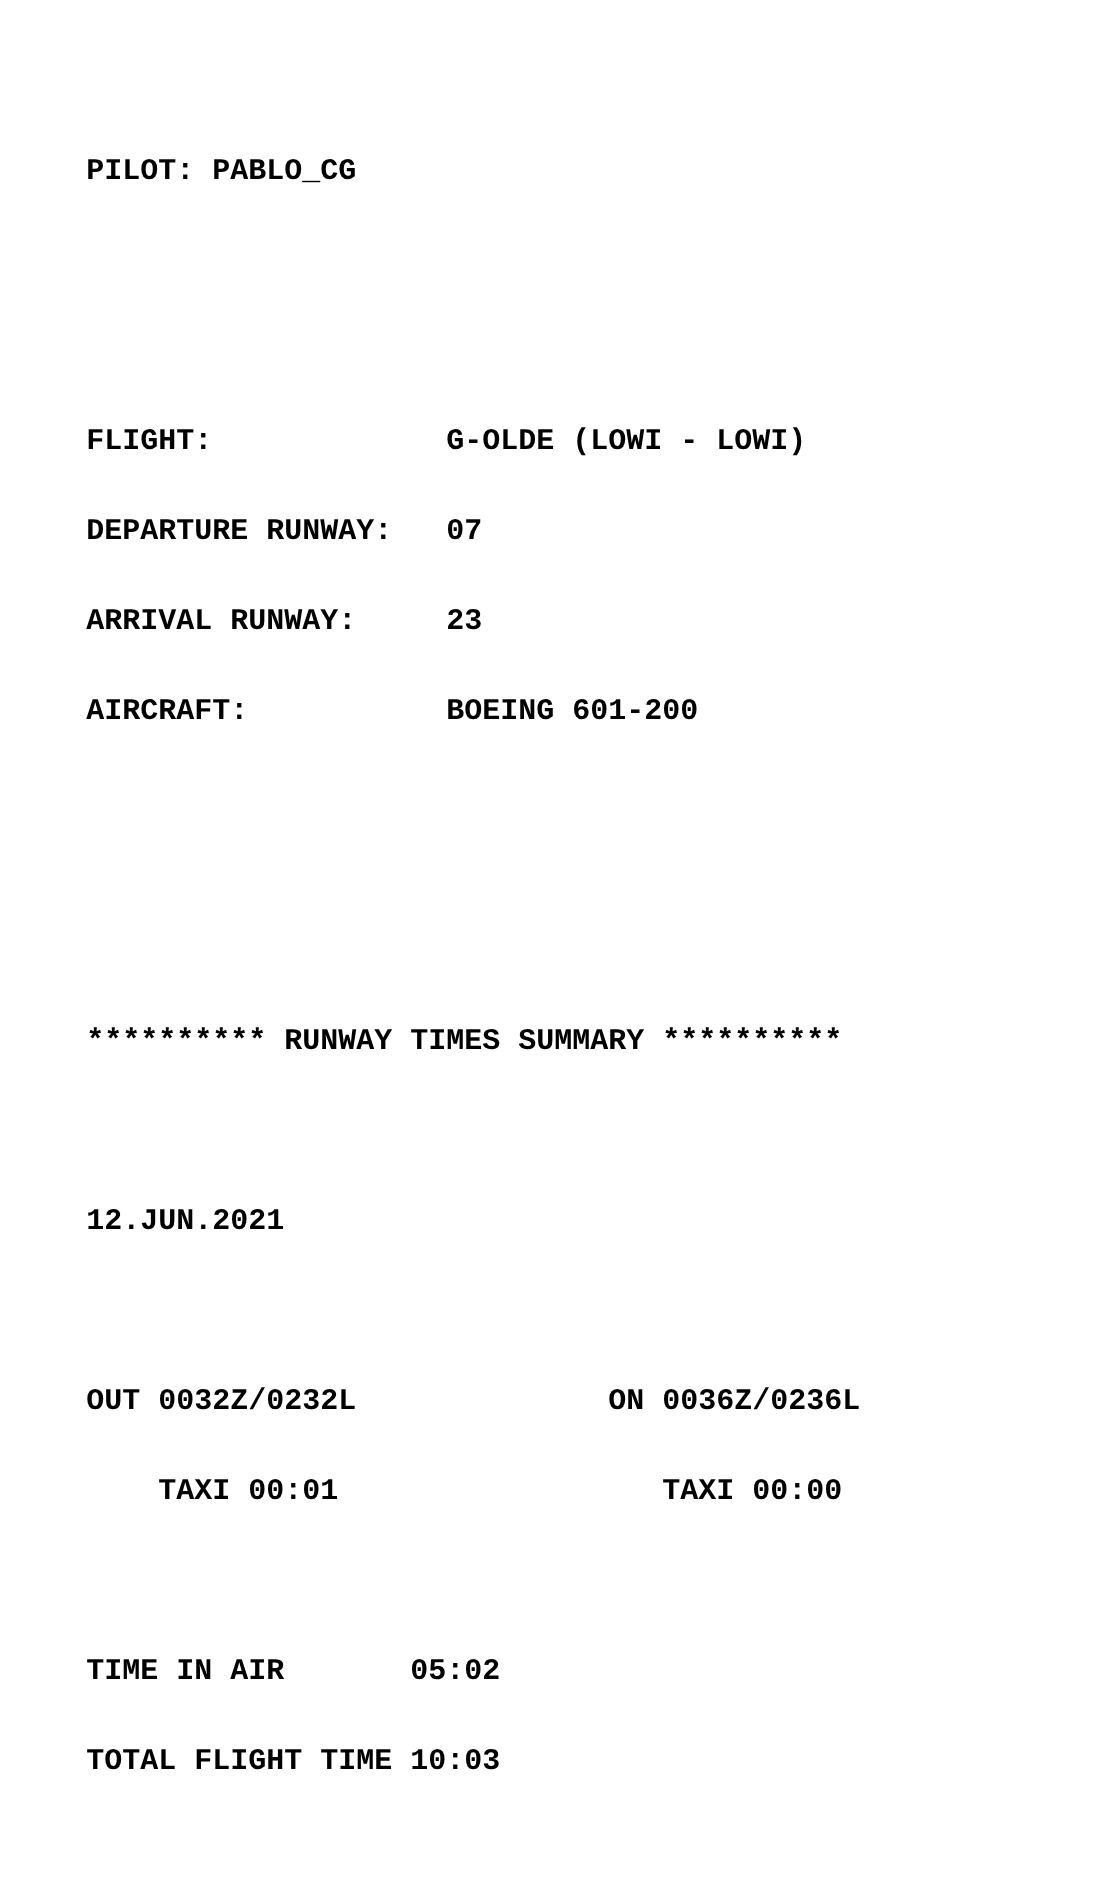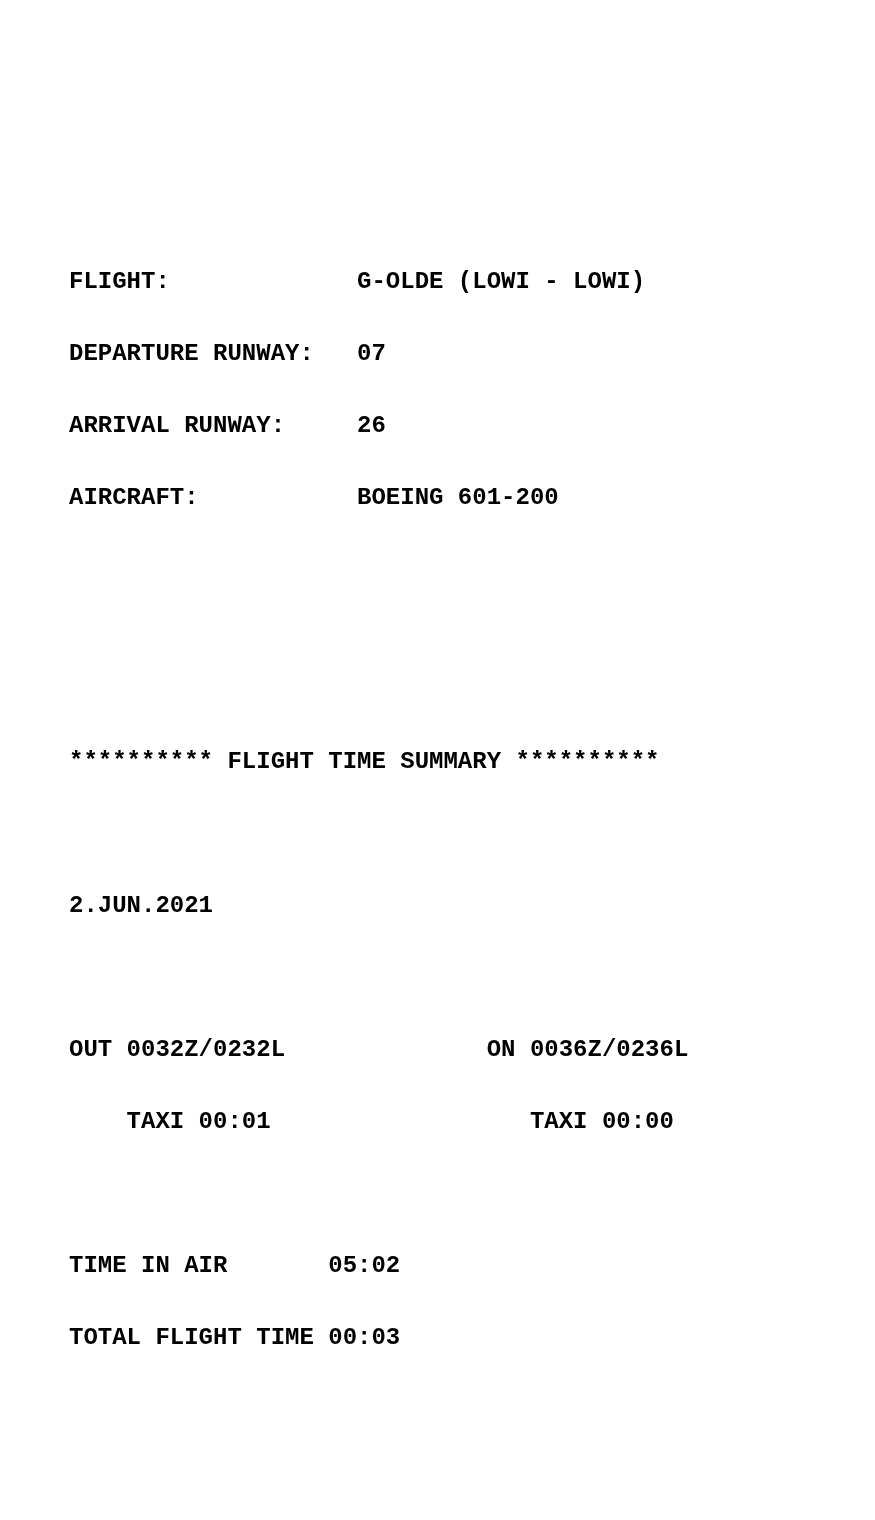--- a/index.html
+++ b/index.html
@@ -24,40 +24,41 @@
     color: #000000;
     white-space: pre;
     letter-spacing: 0;
   }
   .rl { height: 24px; }
 </style>
 </head>
 <body>
 
 <div id="report">
+  <div class="rl">PILOT: PABLO_CG</div>
   <div class="rl"></div>
 
   <div>
     <div class="rl">FLIGHT:             G-OLDE (LOWI - LOWI)</div>
     <div class="rl">DEPARTURE RUNWAY:   07</div>
-    <div class="rl">ARRIVAL RUNWAY:     26</div>
+    <div class="rl">ARRIVAL RUNWAY:     23</div>
     <div class="rl">AIRCRAFT:           BOEING 601-200</div>
     <div class="rl"></div>
   </div>
 
   <div>
-    <div class="rl">********** FLIGHT TIME SUMMARY **********</div>
+    <div class="rl">********** RUNWAY TIMES SUMMARY **********</div>
     <div class="rl"></div>
-    <div class="rl">2.JUN.2021</div>
+    <div class="rl">12.JUN.2021</div>
     <div class="rl"></div>
     <div class="rl">OUT 0032Z/0232L              ON 0036Z/0236L</div>
     <div class="rl">    TAXI 00:01                  TAXI 00:00</div>
     <div class="rl"></div>
     <div class="rl">TIME IN AIR       05:02</div>
-    <div class="rl">TOTAL FLIGHT TIME 00:03</div>
+    <div class="rl">TOTAL FLIGHT TIME 10:03</div>
     
   </div>
 
   
 
   
 
   
 </div>
 

